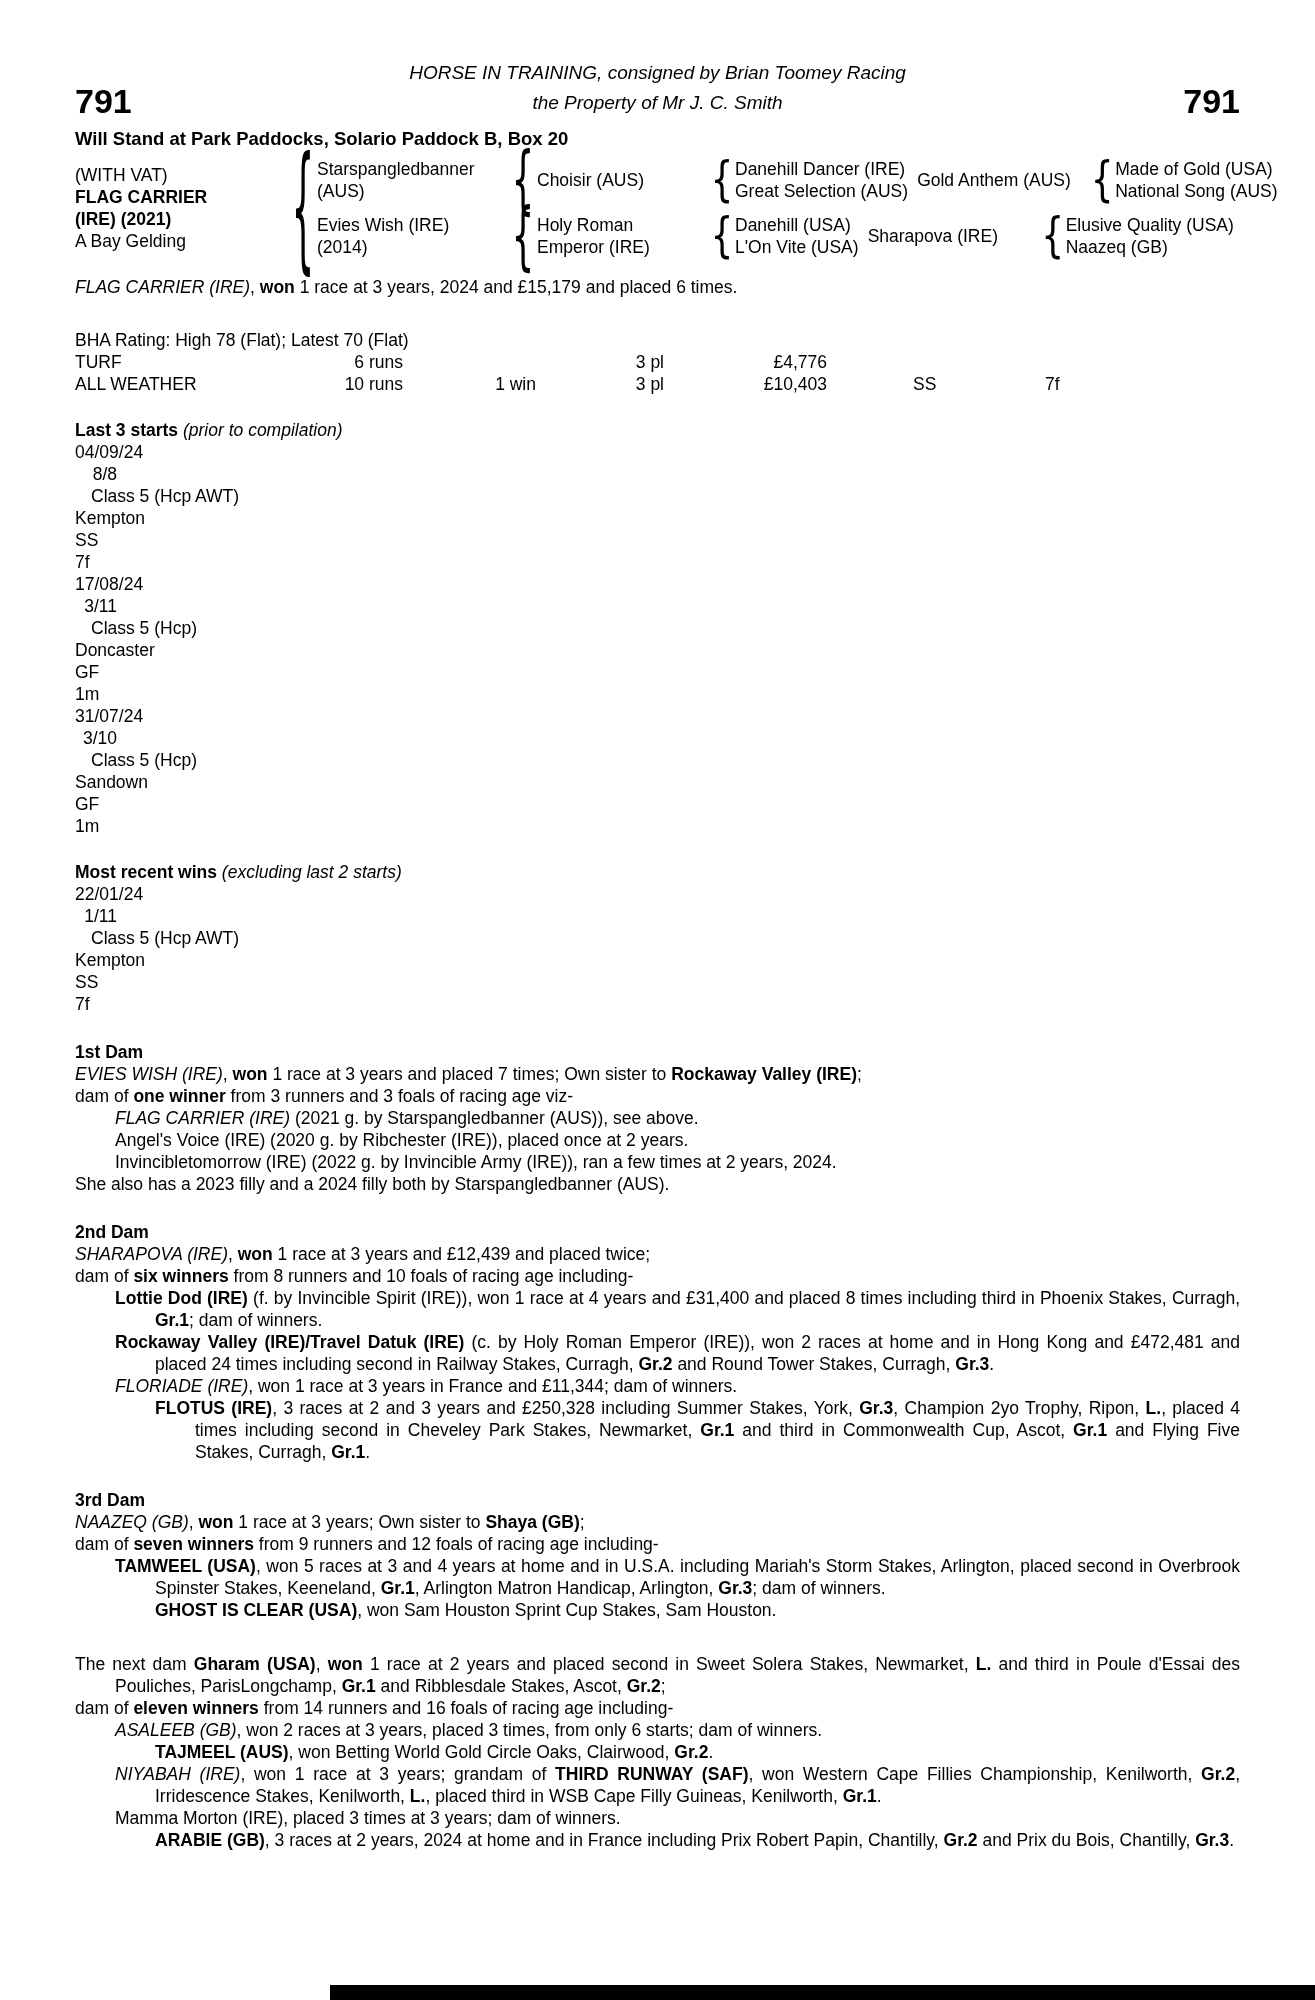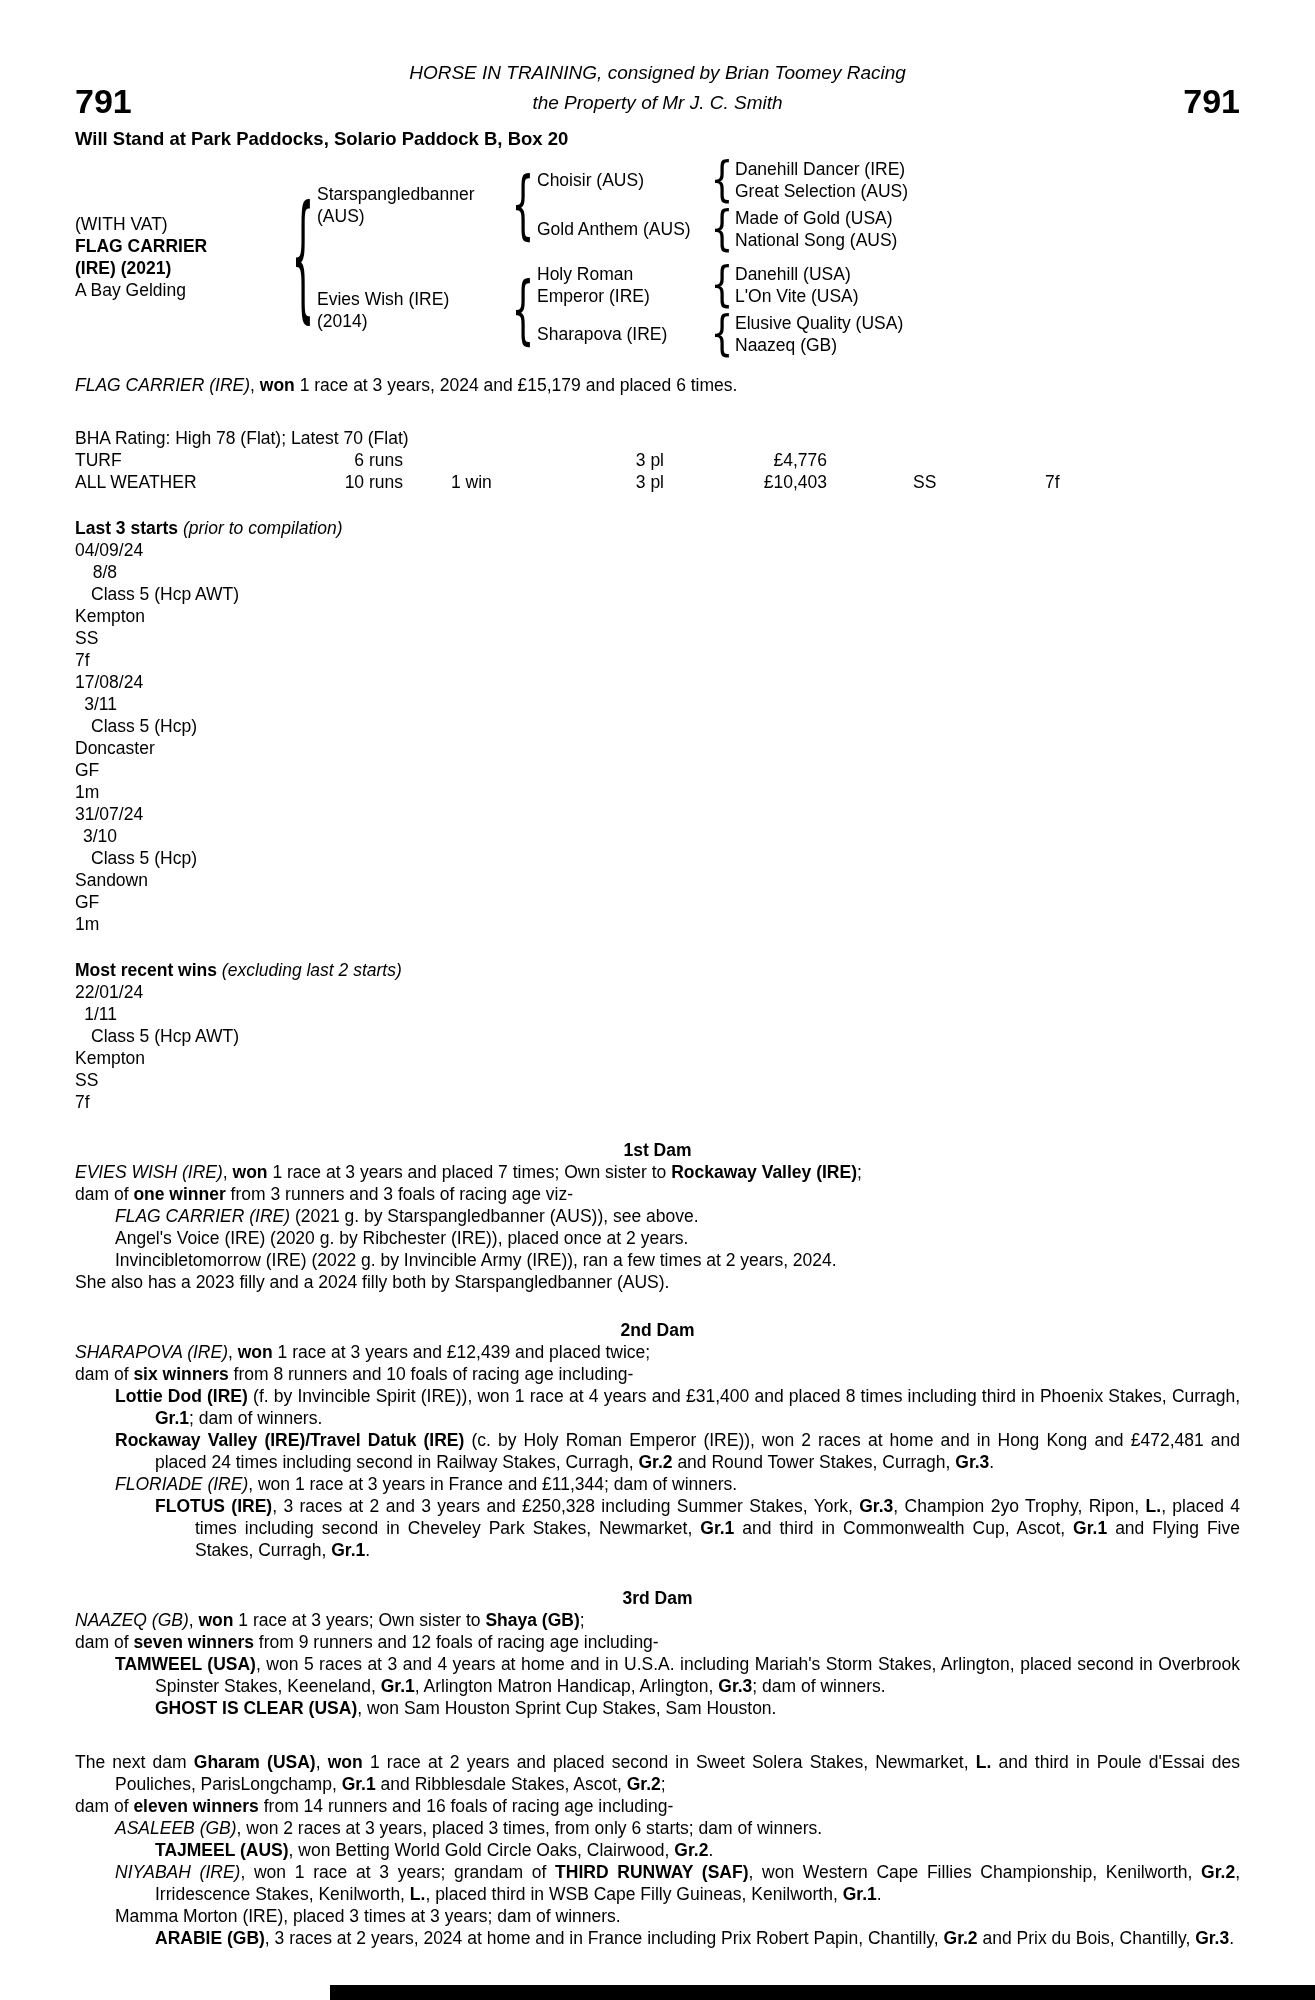--- a/index.html
+++ b/index.html
@@ -36,53 +36,53 @@
     line-height: 1;
     font-size: 36px;
     width: 20px;
   }
   .b1 { transform: scaleY(3.8); }
   .b2 { transform: scaleY(2.1); }
   .b3 { transform: scaleY(1.35); width: 18px; }
   .ped-tree { display: flex; flex-direction: column; gap: 12px; flex: 1; }
   .ped-half { display: flex; align-items: center; }
   .parent-name { width: 196px; flex: 0 0 auto; padding-left: 4px; }
-  .gp-col { display: flex; flex-direction: column; gap: 5px; flex: 1; }
+  .gp-col { display: flex; gap: 5px; flex: 1; }
   .gp-block { display: flex; align-items: center; }
   .gp-name { width: 176px; flex: 0 0 auto; padding-left: 4px; }
   .ggp-col { flex: 1; padding-left: 4px; }
   .ggp-col div { line-height: 22px; white-space: nowrap; }
 
   
   .race-record { margin-top: 18px; }
   .bha { margin-top: 31px; font-weight: normal; }
   .stats-row { display: flex; gap: 48px; }
   .cell { flex: 0 0 auto; box-sizing: border-box; }
   .c-surface { width: 210px; }
   .c-runs { width: 70px; text-align: right; }
-  .c-wins { width: 85px; text-align: left; }
+  .c-wins { width: 85px; text-align: right; }
   .c-places { width: 80px; text-align: right; }
   .c-earnings { width: 115px; text-align: right; }
   .c-going { width: 100px; padding-left: 38px; }
   .c-distance { padding-left: 22px; }
 
   .form-section { margin-top: 24px; }
   .form-heading { }
   .form-row { display: flex; flex-direction: column; }
   .f-date { width: 95px; }
   .f-pos { width: 42px; text-align: right; }
   .f-race { width: 426px; padding-left: 16px; }
   .f-course { width: 172px; }
   .f-going { width: 55px; }
   .f-dist { flex: 1 1 auto; }
 
   
   .dam-section { margin-top: 26px; }
   .dam-section.no-heading { margin-top: 32px; }
-  .dam-heading { font-weight: bold; text-align: center; }
+  .dam-heading { font-weight: bold; }
   .para { text-align: justify; }
   .ind0 { padding-left: 40px; text-indent: -40px; }
   .ind1 { padding-left: 80px; text-indent: -40px; }
   .ind2 { padding-left: 120px; text-indent: -40px; }
 
   .run-b { font-weight: bold; }
   .run-i { font-style: italic; }
 
   .bottom-bar { position: absolute; bottom: 0; left: 330px; right: 0; height: 15px; background: #000; }
 </style>

